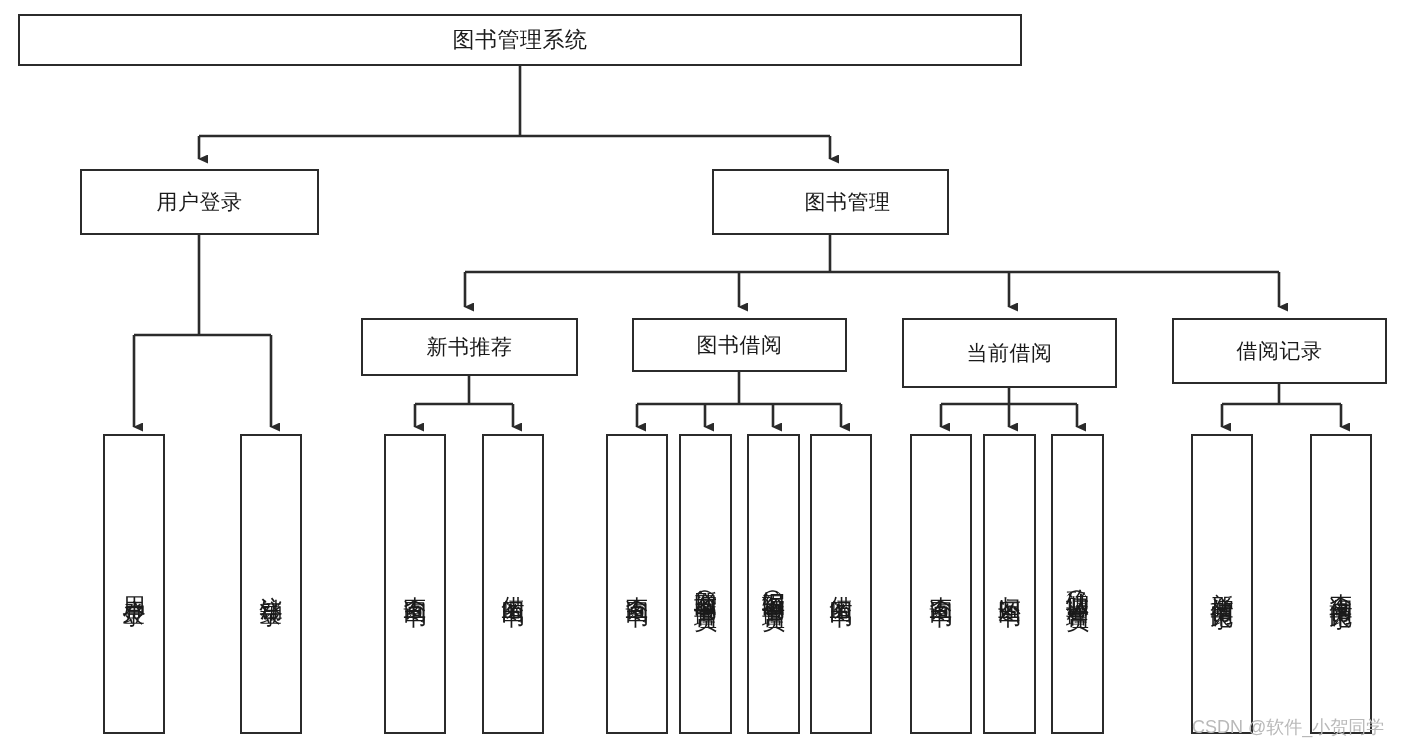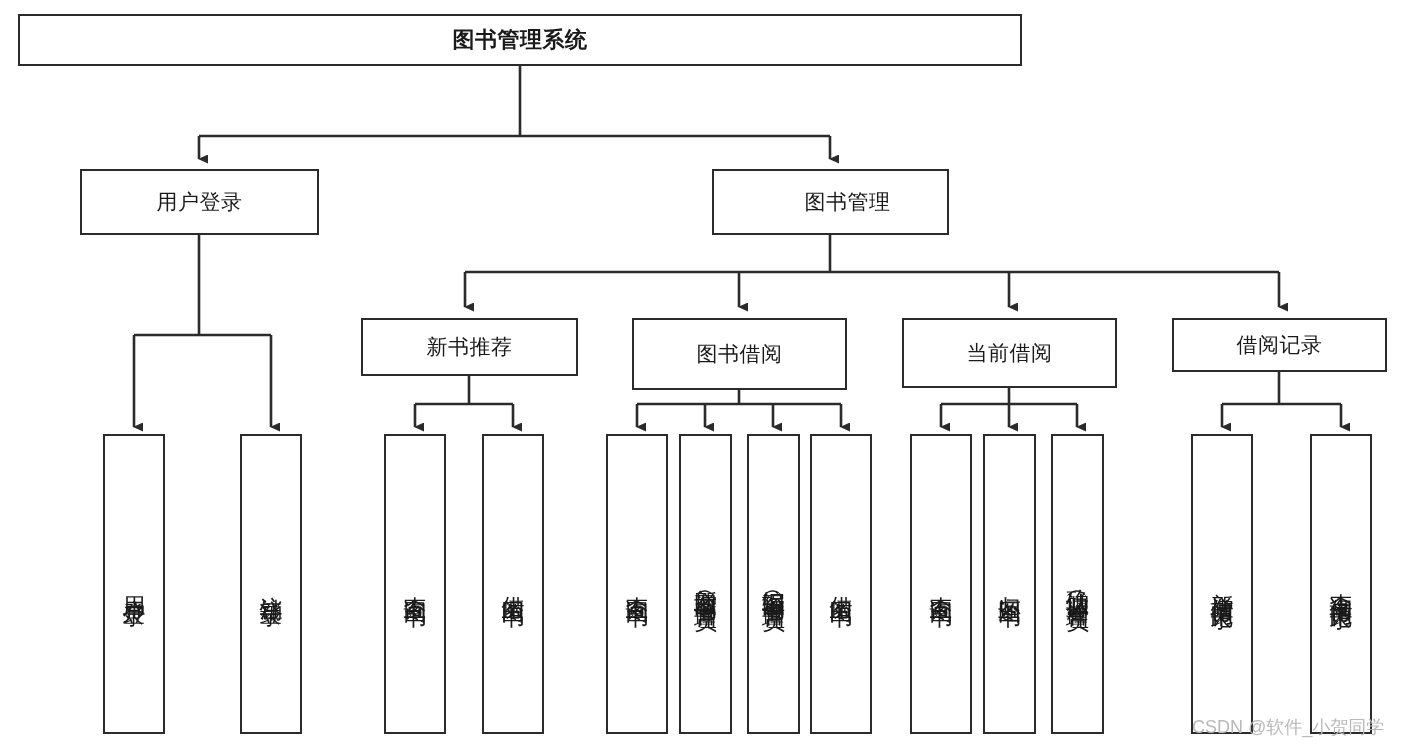--- a/index.html
+++ b/index.html
@@ -123,41 +123,41 @@
       <path d="M1009,404 L1009,427" marker-end="url(#arrowhead)"></path>
       <path d="M1077,404 L1077,427" marker-end="url(#arrowhead)"></path>
 
       <path d="M1279,372 L1279,404"></path>
       <path d="M1222,404 L1341,404"></path>
       <path d="M1222,404 L1222,427" marker-end="url(#arrowhead)"></path>
       <path d="M1341,404 L1341,427" marker-end="url(#arrowhead)"></path>
     </g>
   </svg>
 
-  <div class="node root horiz" style="left:18px; top:14px; width:1004px; height:52px;font-weight:bold;">
+  <div class="node root horiz" style="left:18px; top:14px; width:1004px; height:52px;">
     <span class="node-label">图书管理系统</span>
   </div>
 
   <div class="node horiz" style="left:80px; top:169px; width:239px; height:66px;">
     <span class="node-label">用户登录</span>
   </div>
   <div class="node horiz" style="left:712px; top:169px; width:237px; height:66px;padding-left:34px;">
     <span class="node-label">图书管理</span>
   </div>
 
   <div class="node horiz" style="left:361px; top:318px; width:217px; height:58px;">
     <span class="node-label">新书推荐</span>
   </div>
-  <div class="node horiz" style="left:632px; top:318px; width:215px; height:72px;">
+  <div class="node horiz" style="left:632px; top:318px; width:215px; height:54px;">
     <span class="node-label">图书借阅</span>
   </div>
   <div class="node horiz" style="left:902px; top:318px; width:215px; height:70px;">
     <span class="node-label">当前借阅</span>
   </div>
-  <div class="node horiz" style="left:1172px; top:318px; width:215px; height:54px;">
+  <div class="node horiz" style="left:1172px; top:318px; width:215px; height:66px;">
     <span class="node-label">借阅记录</span>
   </div>
 
   <div class="node vert" style="left:103px; top:434px; width:62px; height:300px;">
     <span class="node-label">用户登录</span>
   </div>
   <div class="node vert" style="left:240px; top:434px; width:62px; height:300px;">
     <span class="node-label">注销登录</span>
   </div>
 

